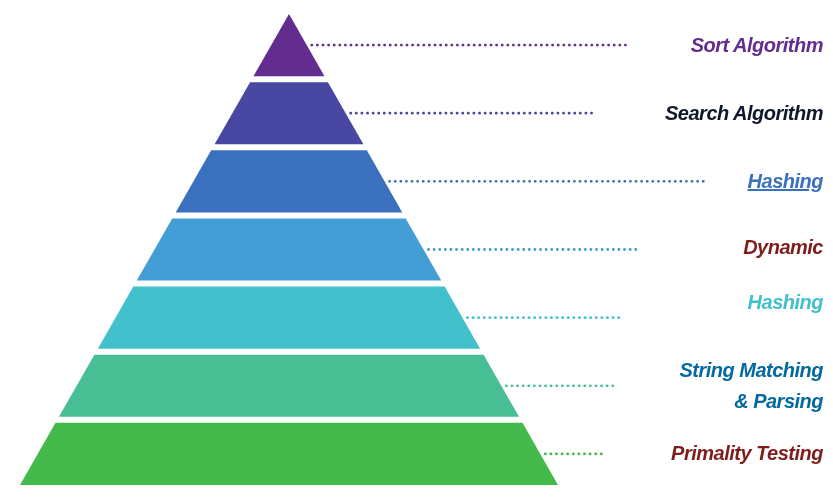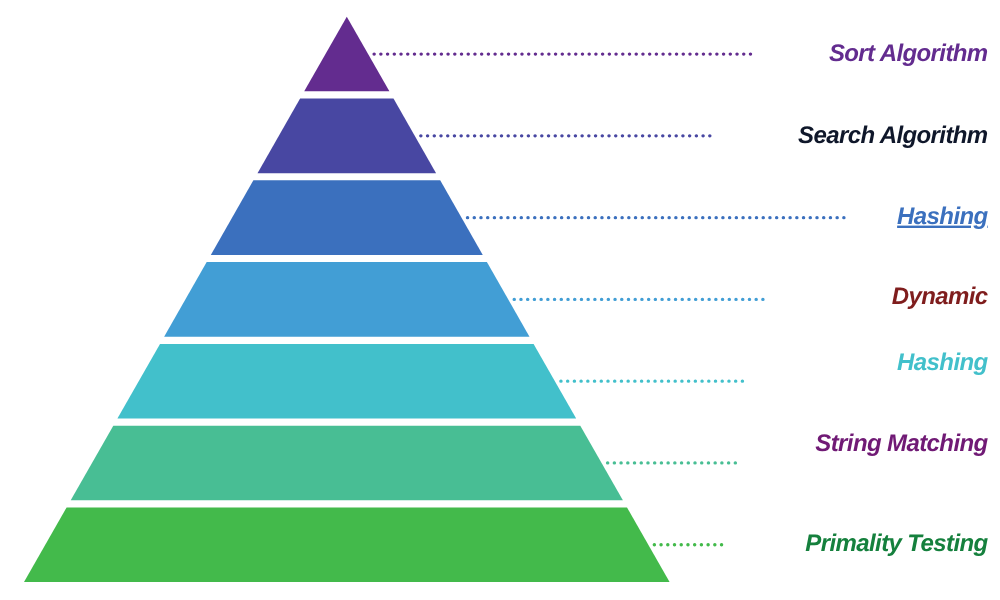--- a/index.html
+++ b/index.html
@@ -52,16 +52,16 @@
       <line x1="506.3268214285714" y1="385.7857142857142" x2="614.5" y2="385.7857142857142" stroke="#48BE94" stroke-width="2.8" stroke-linecap="round" stroke-dasharray="0.1 5.5"></line>
       <polygon points="55.50168571428571,422.85714285714283 522.4983142857143,422.85714285714283 557.9881,485 20.01189999999997,485" fill="#43BA4B"></polygon>
       <line x1="545.2432071428572" y1="453.92857142857144" x2="602.9375" y2="453.92857142857144" stroke="#43BA4B" stroke-width="2.8" stroke-linecap="round" stroke-dasharray="0.1 5.5"></line>
     </svg>
   <div id="labels">
       <div class="level-label" style="color: rgb(99, 44, 143); top: 30px;"><span>Sort Algorithm</span></div>
       <div class="level-label" style="color: #0f172a; top: 98px;"><span>Search Algorithm</span></div>
       <div class="level-label" style="color: rgb(59, 112, 190); top: 166px; text-decoration: underline;"><span>Hashing</span></div>
       <div class="level-label" style="color: #7f1d1d; top: 232px;"><span>Dynamic</span><br></div>
       <div class="level-label" style="color: rgb(66, 192, 203); top: 287px;"><span>Hashing</span><br></div>
-      <div class="level-label" style="color: #701a75; top: 355px;"><span>String Matching</span><br></div>
-      <div class="level-label" style="color: #15803d; top: 438px;"><span>Primality Testing</span></div>
+      <div class="level-label" style="color: #0369a1; top: 355px;"><span>String Matching</span><br><span>&amp; Parsing</span></div>
+      <div class="level-label" style="color: #7f1d1d; top: 438px;"><span>Primality Testing</span></div>
     </div>
 </div>
 
 </body></html>

